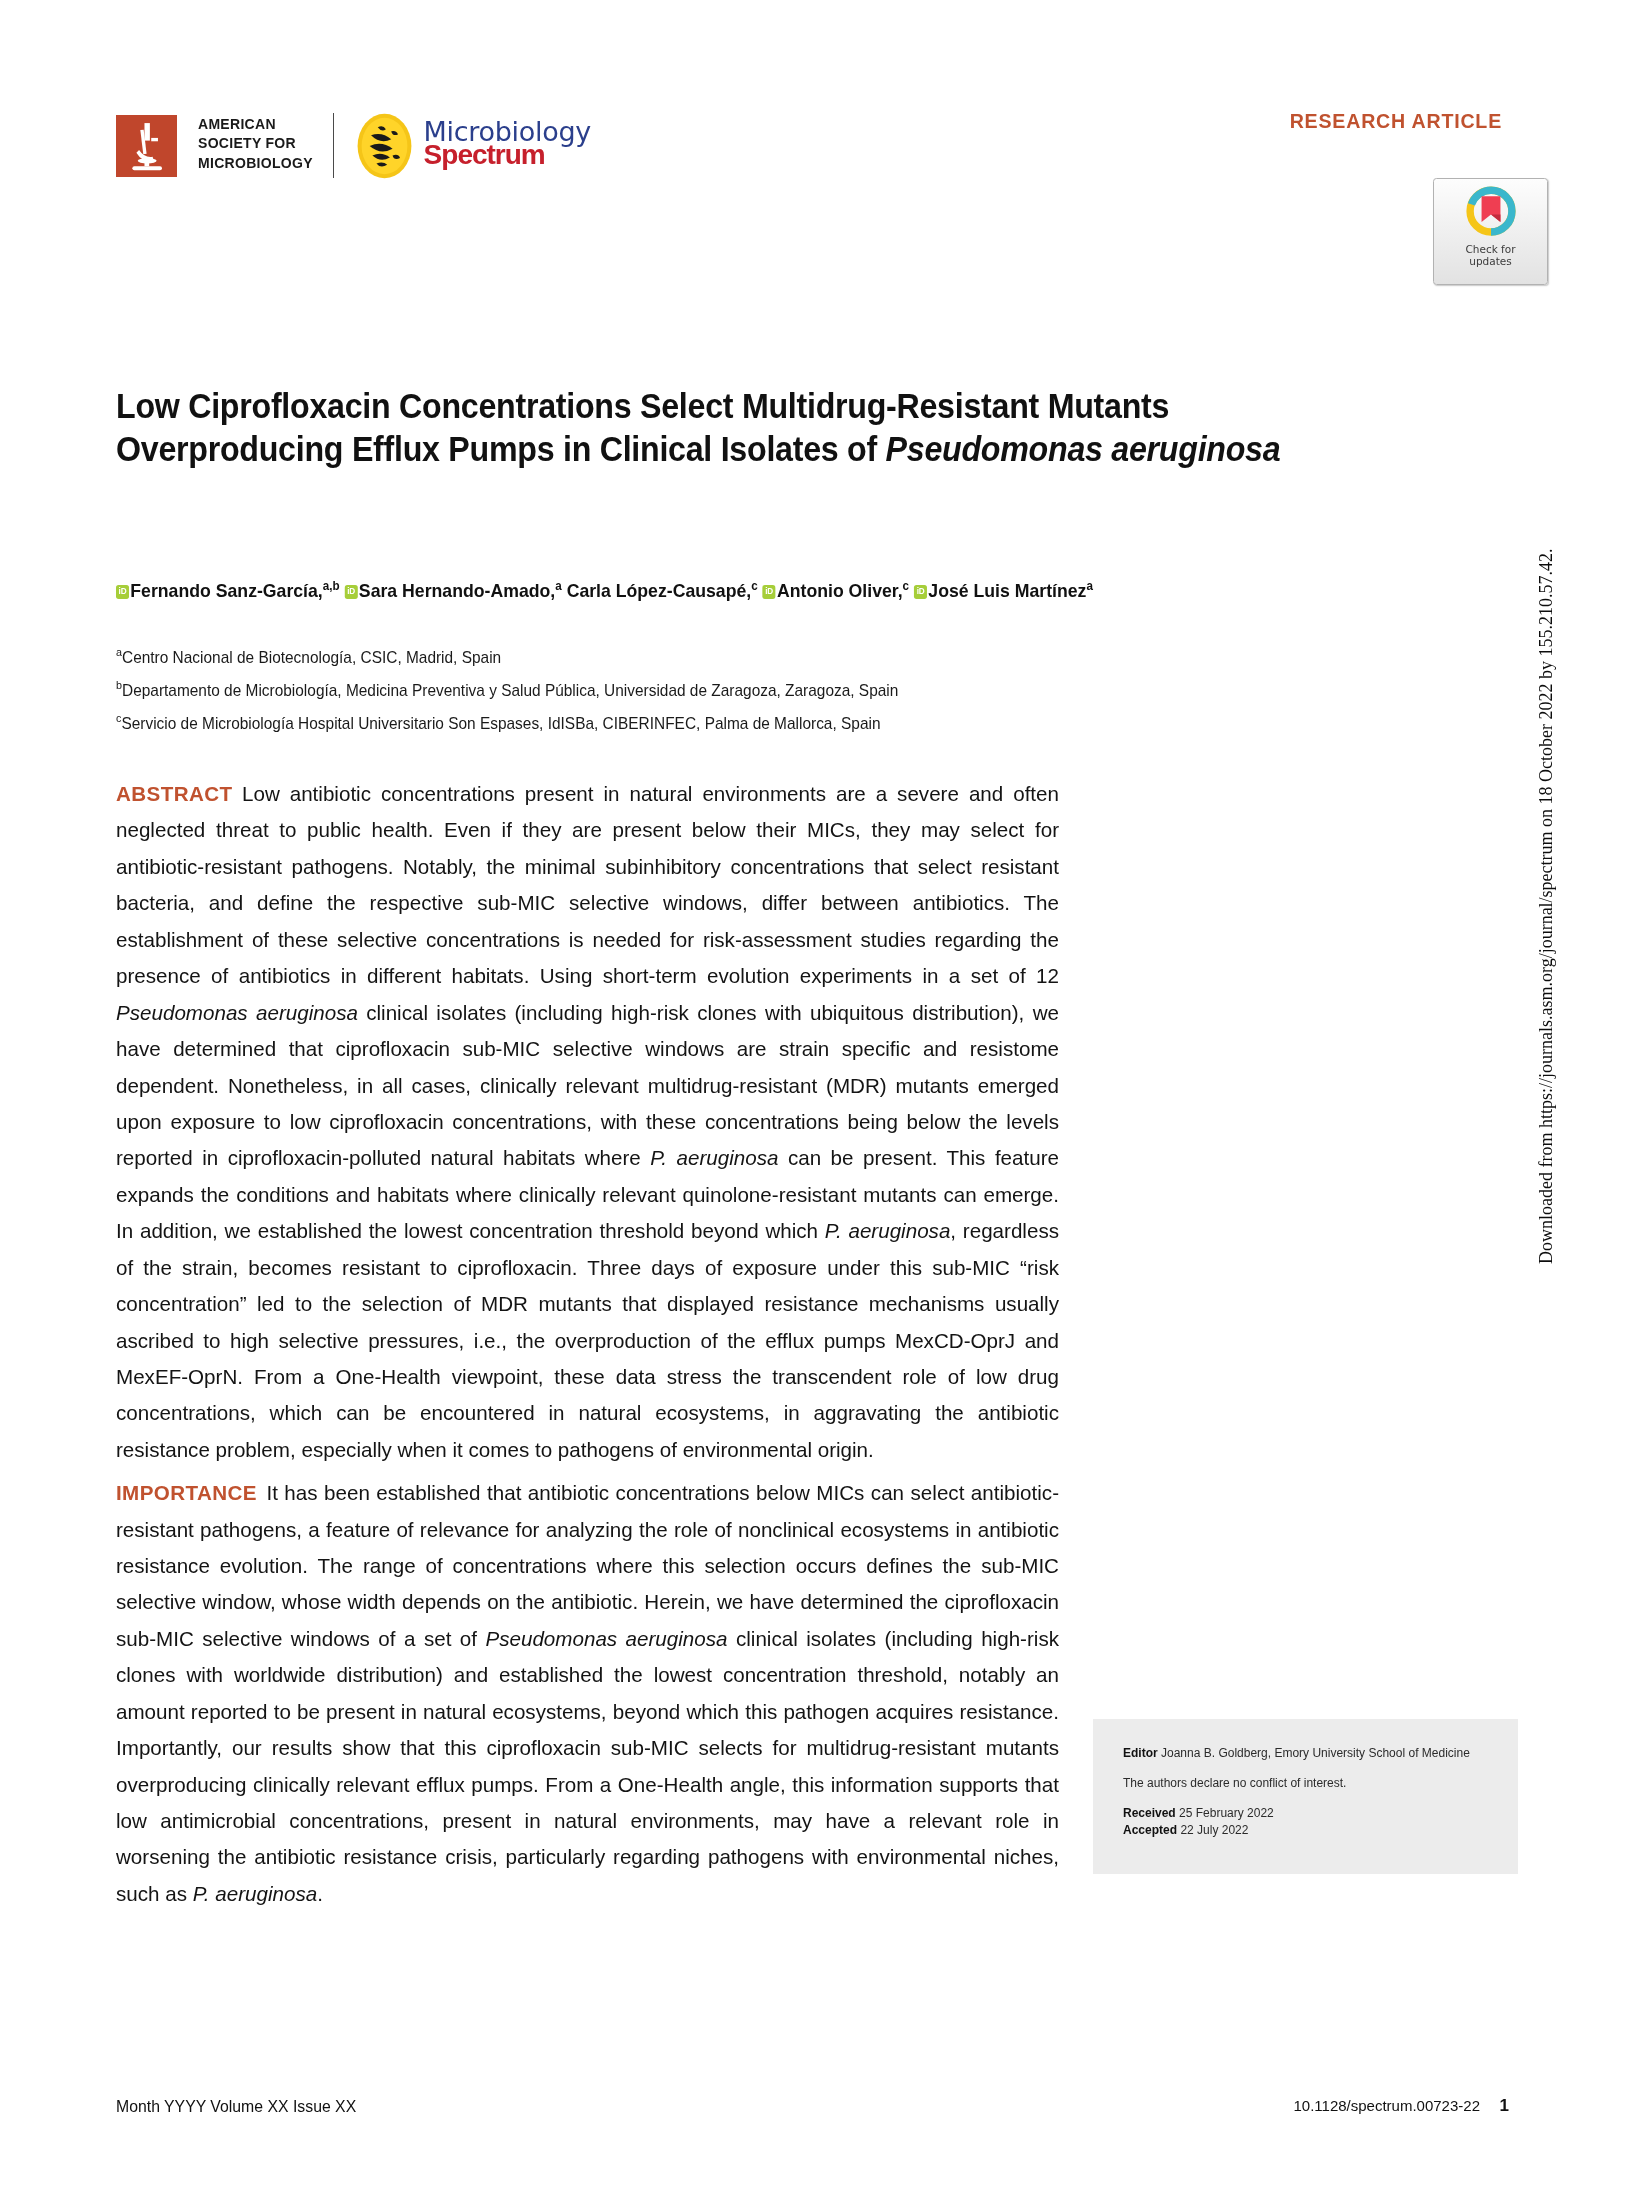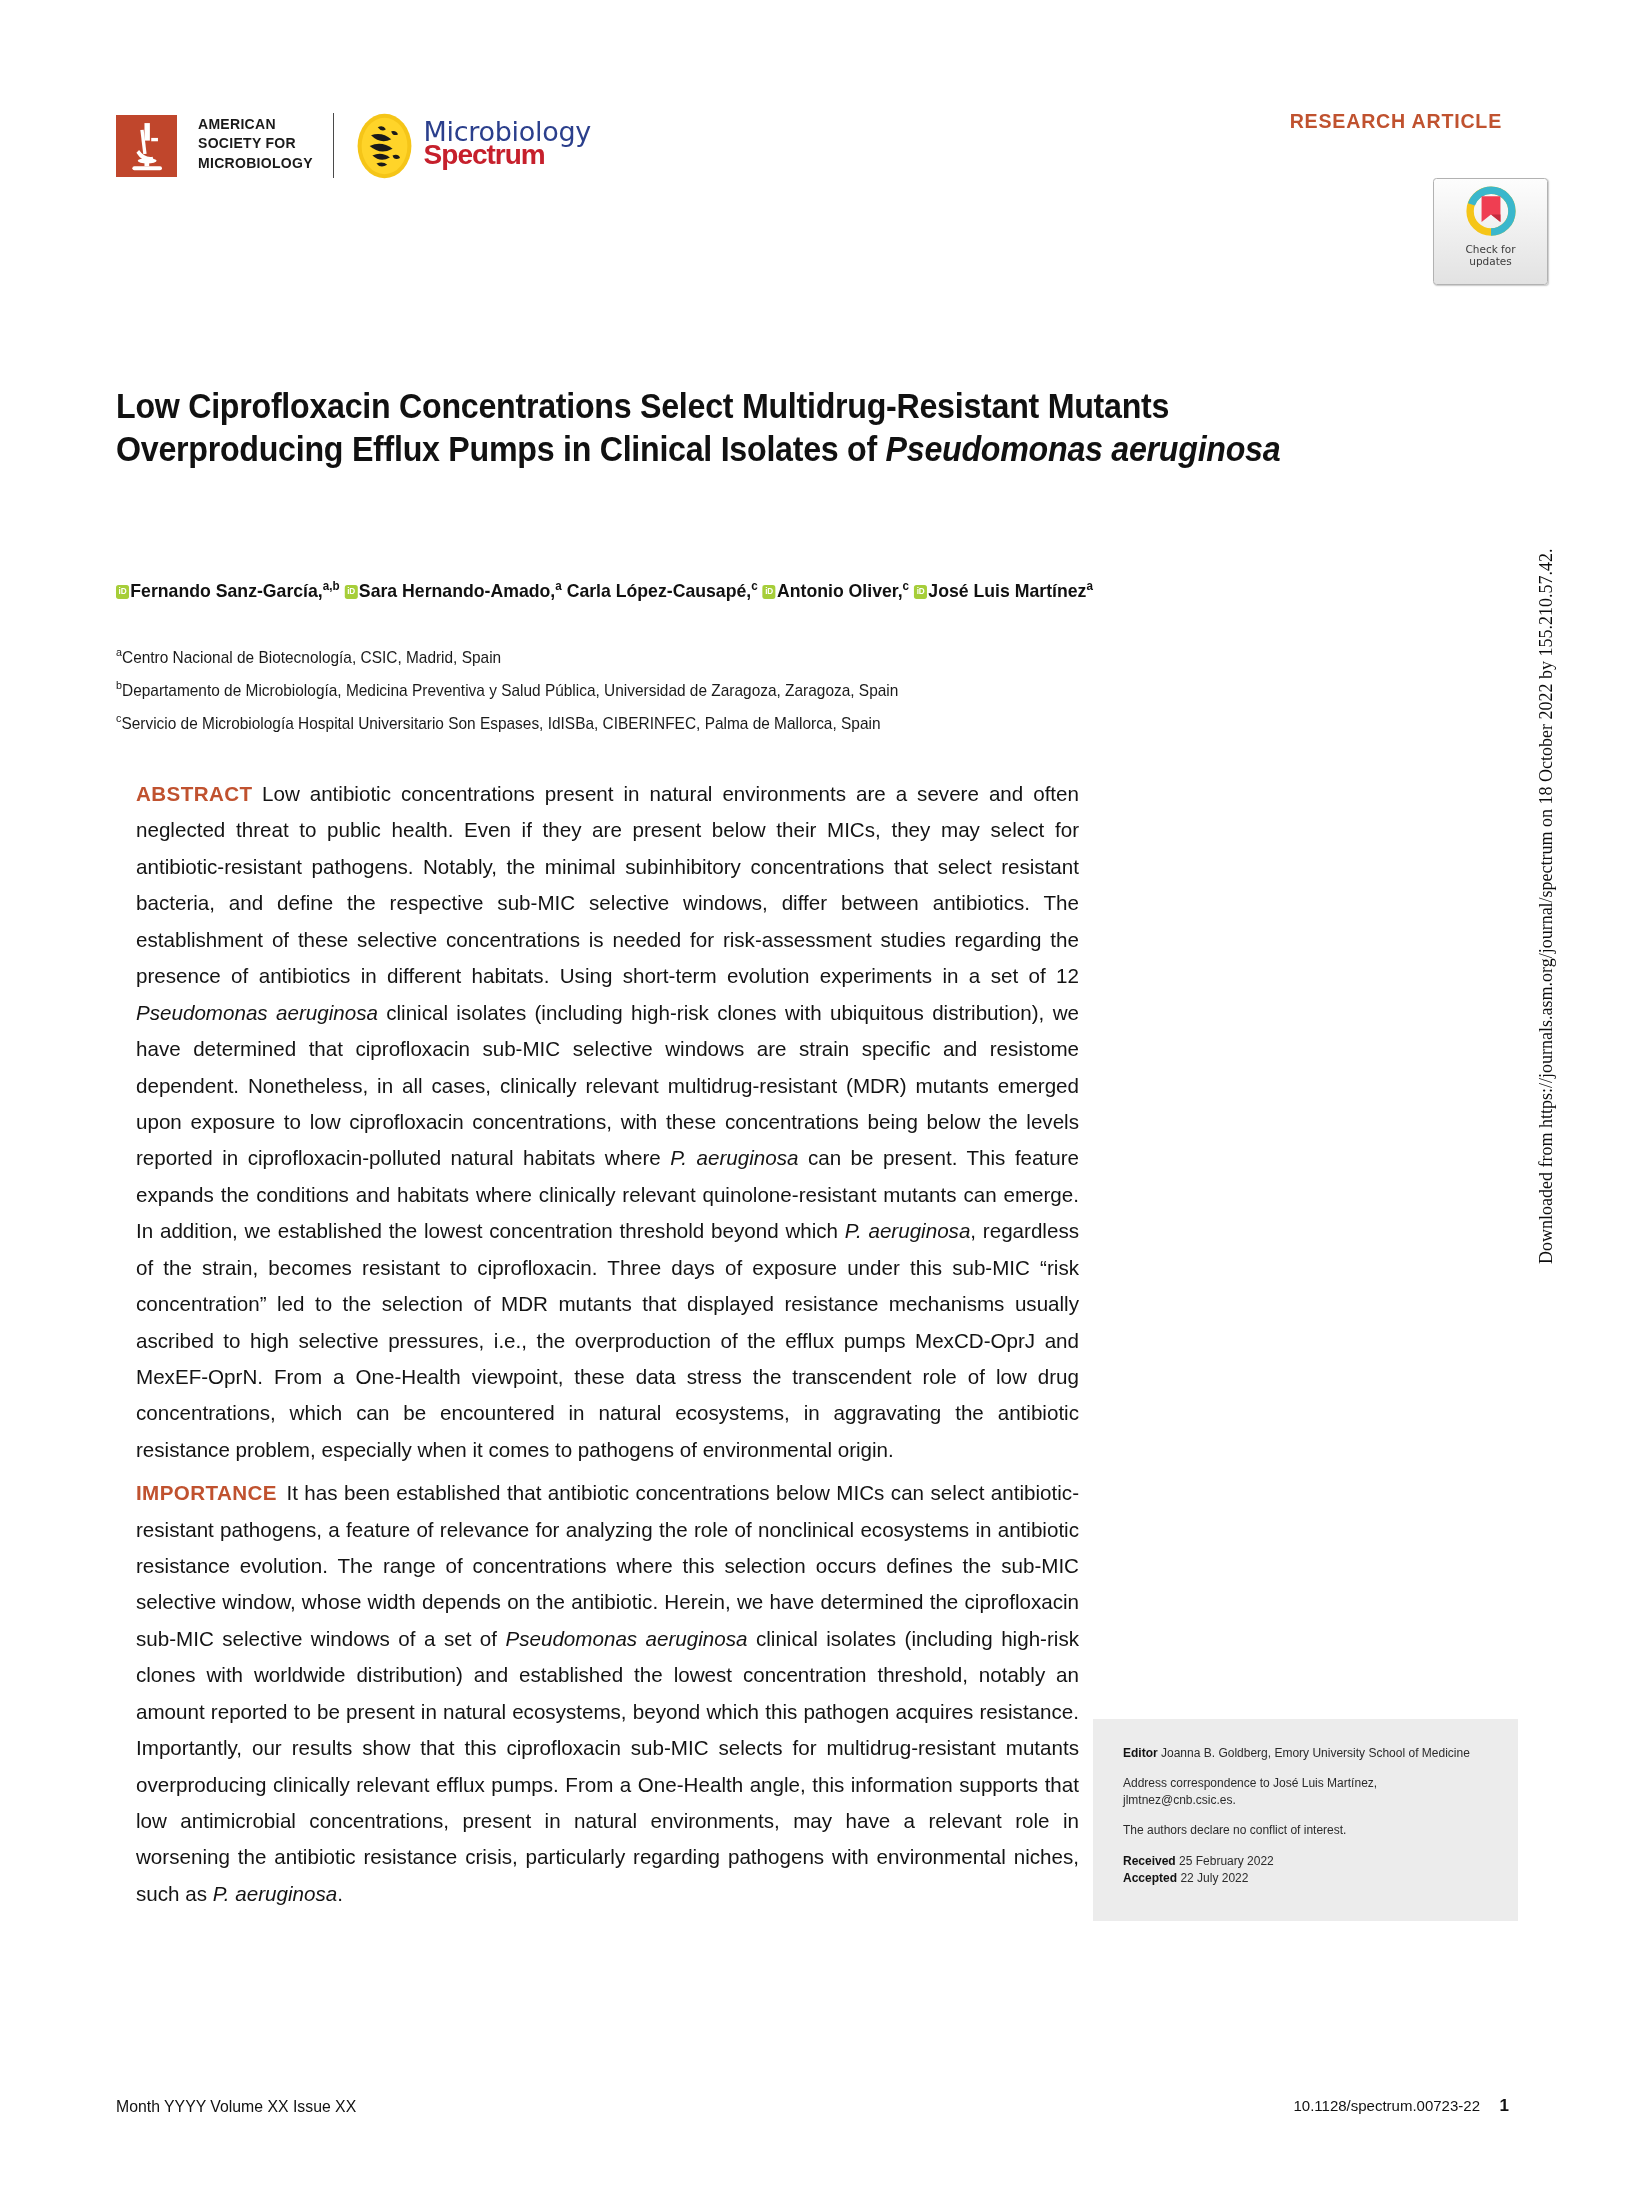--- a/index.html
+++ b/index.html
@@ -206,21 +206,20 @@
     left: 116px;
     top: 776px;
     width: 943px;
     font-family: "Liberation Sans Narrow", "Liberation Sans", sans-serif;
     font-size: 20.6px;
     line-height: 1.77;
     color: #141414;
     text-align: justify;
     text-justify: inter-word;
     hyphens: manual;
-    margin-left: 20px;
   }
   .abstract-col p { margin: 0 0 6.8px 0; }
   .abstract-col em { font-style: italic; }
   .sec-label {
     font-weight: 700;
     color: #c0522f;
     letter-spacing: 0.4px;
     margin-right: 9.5px;
   }
 
@@ -374,21 +373,20 @@
   </div>
 
   <div class="abstract-col">
     <p><span class="sec-label">ABSTRACT</span><span>Low antibiotic concentrations present in natural environments are a severe and often neglected threat to public health. Even if they are present below their MICs, they may select for antibiotic-resistant pathogens. Notably, the minimal subinhibitory concentrations that select resistant bacteria, and define the respective sub-MIC selective windows, differ between antibiotics. The establishment of these selective concentrations is needed for risk-assessment studies regarding the presence of antibiotics in different habitats. Using short-term evolution experiments in a set of 12 </span><em>Pseudomonas aeruginosa</em><span> clinical isolates (including high-risk clones with ubiquitous distribution), we have determined that ciprofloxacin sub-MIC selective windows are strain specific and resistome dependent. Nonetheless, in all cases, clinically relevant multidrug-resistant (MDR) mutants emerged upon exposure to low ciprofloxacin concentrations, with these concentrations being below the levels reported in ciprofloxacin-polluted natural habitats where </span><em>P. aeruginosa</em><span> can be present. This feature expands the conditions and habitats where clinically relevant quinolone-resistant mutants can emerge. In addition, we established the lowest concentration threshold beyond which </span><em>P. aeruginosa</em><span>, regardless of the strain, becomes resistant to ciprofloxacin. Three days of exposure under this sub-MIC “risk concentration” led to the selection of MDR mutants that displayed resistance mechanisms usually ascribed to high selective pressures, i.e., the overproduction of the efflux pumps MexCD-OprJ and MexEF-OprN. From a One-Health viewpoint, these data stress the transcendent role of low drug concentrations, which can be encountered in natural ecosystems, in aggravating the antibiotic resistance problem, especially when it comes to pathogens of environmental origin.</span></p>
 
     <p><span class="sec-label">IMPORTANCE</span><span>It has been established that antibiotic concentrations below MICs can select antibiotic-resistant pathogens, a feature of relevance for analyzing the role of nonclinical ecosystems in antibiotic resistance evolution. The range of concentrations where this selection occurs defines the sub-MIC selective window, whose width depends on the antibiotic. Herein, we have determined the ciprofloxacin sub-MIC selective windows of a set of </span><em>Pseudomonas aeruginosa</em><span> clinical isolates (including high-risk clones with worldwide distribution) and established the lowest concentration threshold, notably an amount reported to be present in natural ecosystems, beyond which this pathogen acquires resistance. Importantly, our results show that this ciprofloxacin sub-MIC selects for multidrug-resistant mutants overproducing clinically relevant efflux pumps. From a One-Health angle, this information supports that low antimicrobial concentrations, present in natural environments, may have a relevant role in worsening the antibiotic resistance crisis, particularly regarding pathogens with environmental niches, such as </span><em>P. aeruginosa</em><span>.</span></p>
   </div>
 
   <div class="infobox">
     <p><b>Editor</b> <span>Joanna B. Goldberg, Emory University School of Medicine</span></p>
-    <p>Address correspondence to José Luis Martínez, jlmtnez@cnb.csic.es.</p>
     <p>The authors declare no conflict of interest.</p>
     <p class="dates-line"><b>Received</b> <span>25 February 2022</span></p>
     <p class="dates-line"><b>Accepted</b> <span>22 July 2022</span></p>
   </div>
 
   <div class="footer-left">Month YYYY  Volume XX  Issue XX</div>
   <div class="footer-doi">10.1128/spectrum.00723-22</div>
   <div class="footer-page">1</div>
 
   <div class="watermark">Downloaded from https://journals.asm.org/journal/spectrum on 18 October 2022 by 155.210.57.42.</div>

